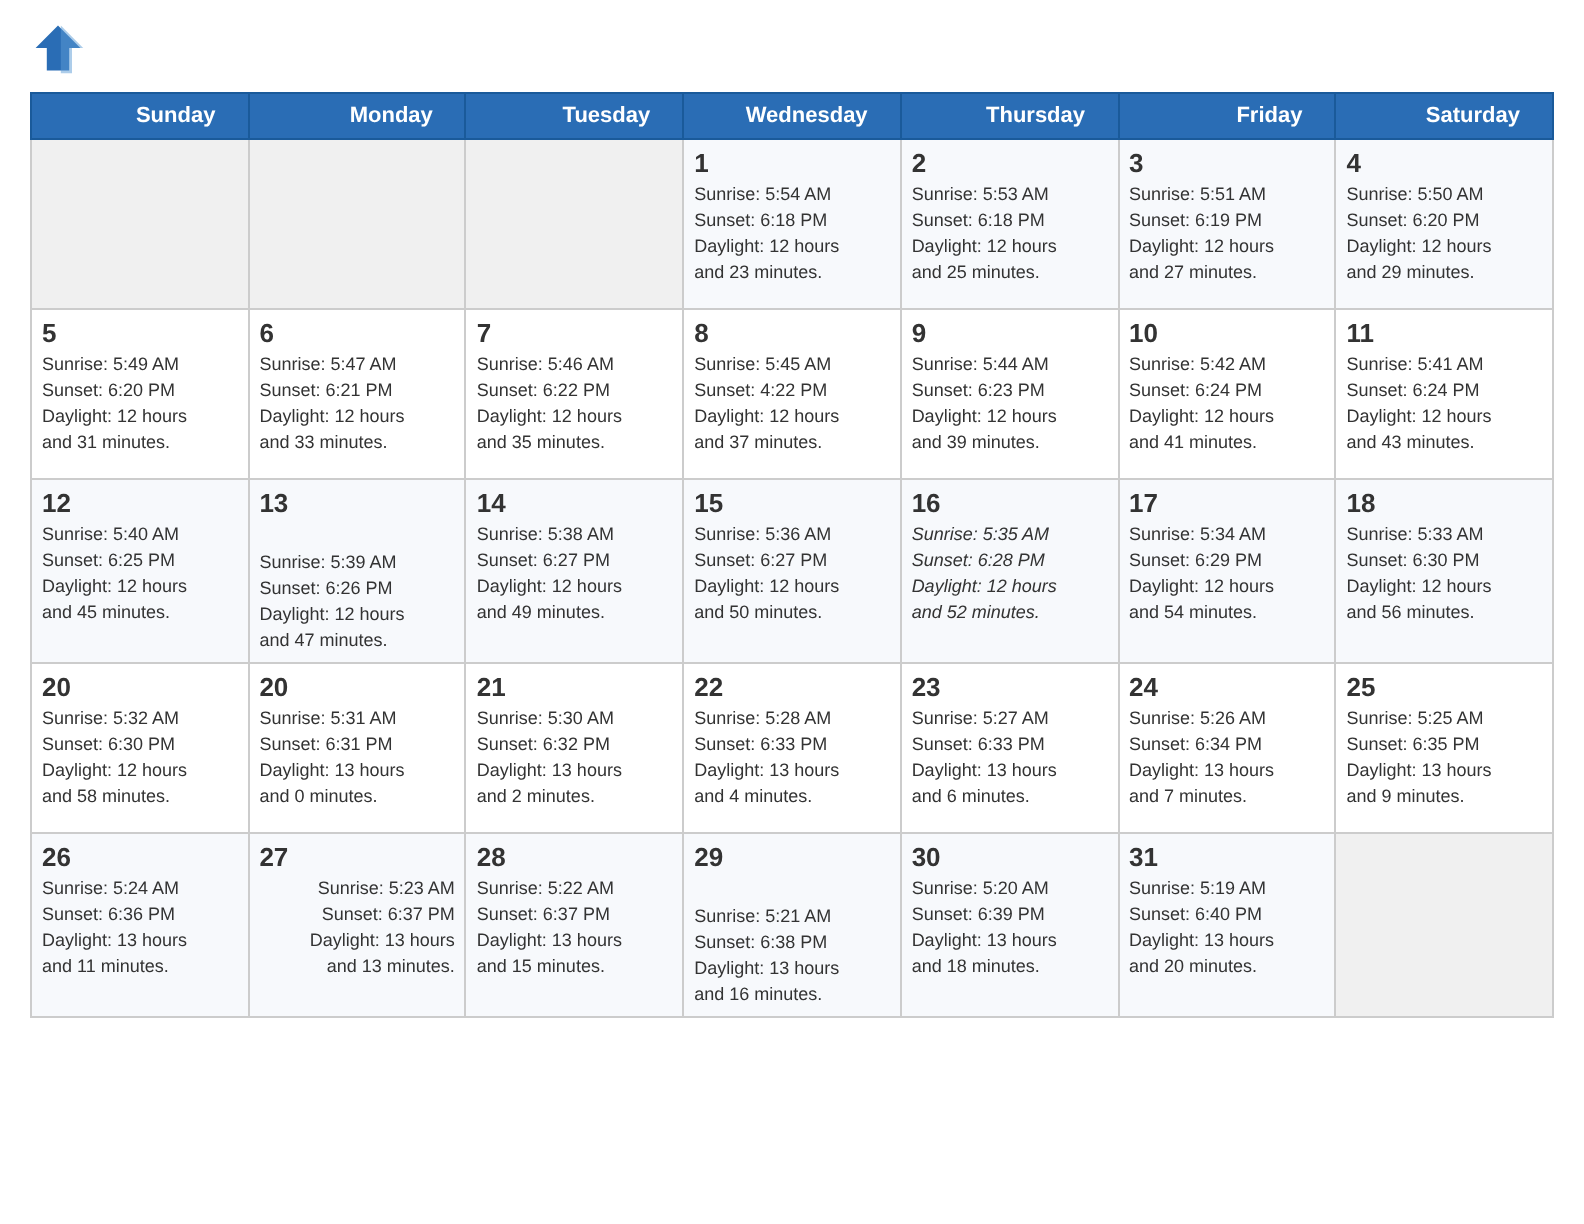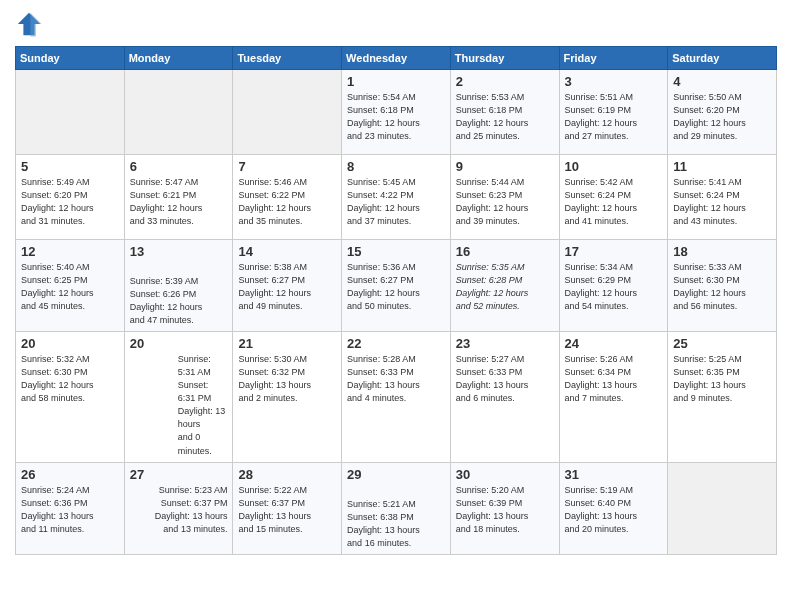--- a/index.html
+++ b/index.html
@@ -47,22 +47,22 @@
     table {
       width: 100%;
       border-collapse: collapse;
       table-layout: fixed;
     }
     thead tr th {
       background-color: #2a6db5;
       color: #fff;
       font-size: 11px;
       font-weight: bold;
-      padding: 5px 4px;
-      text-align: left;
+      padding: 5px 16px;
+      text-align: right;
       border: 1px solid #1a5a9a;
     }
     tbody tr td {
       vertical-align: top;
       border: 1px solid #ccc;
       padding: 4px 5px;
       font-size: 9.5px;
       color: #333;
       height: 85px;
       background: #fff;
@@ -256,21 +256,21 @@
       <tr>
         <td>
           <div class="day-num">20</div>
           <div class="day-info" style="white-space: pre-line;">Sunrise: 5:32 AM
 Sunset: 6:30 PM
 Daylight: 12 hours
 and 58 minutes.</div>
         </td>
         <td>
           <div class="day-num">20</div>
-          <div class="day-info" style="white-space: pre-line; margin-left: 48px;">Sunrise: 5:31 AM
+          <div class="day-info" style="white-space: pre-line;">Sunrise: 5:31 AM
 Sunset: 6:31 PM
 Daylight: 13 hours
 and 0 minutes.</div>
         </td>
         <td>
           <div class="day-num">21</div>
           <div class="day-info" style="white-space: pre-line;">Sunrise: 5:30 AM
 Sunset: 6:32 PM
 Daylight: 13 hours
 and 2 minutes.</div>

